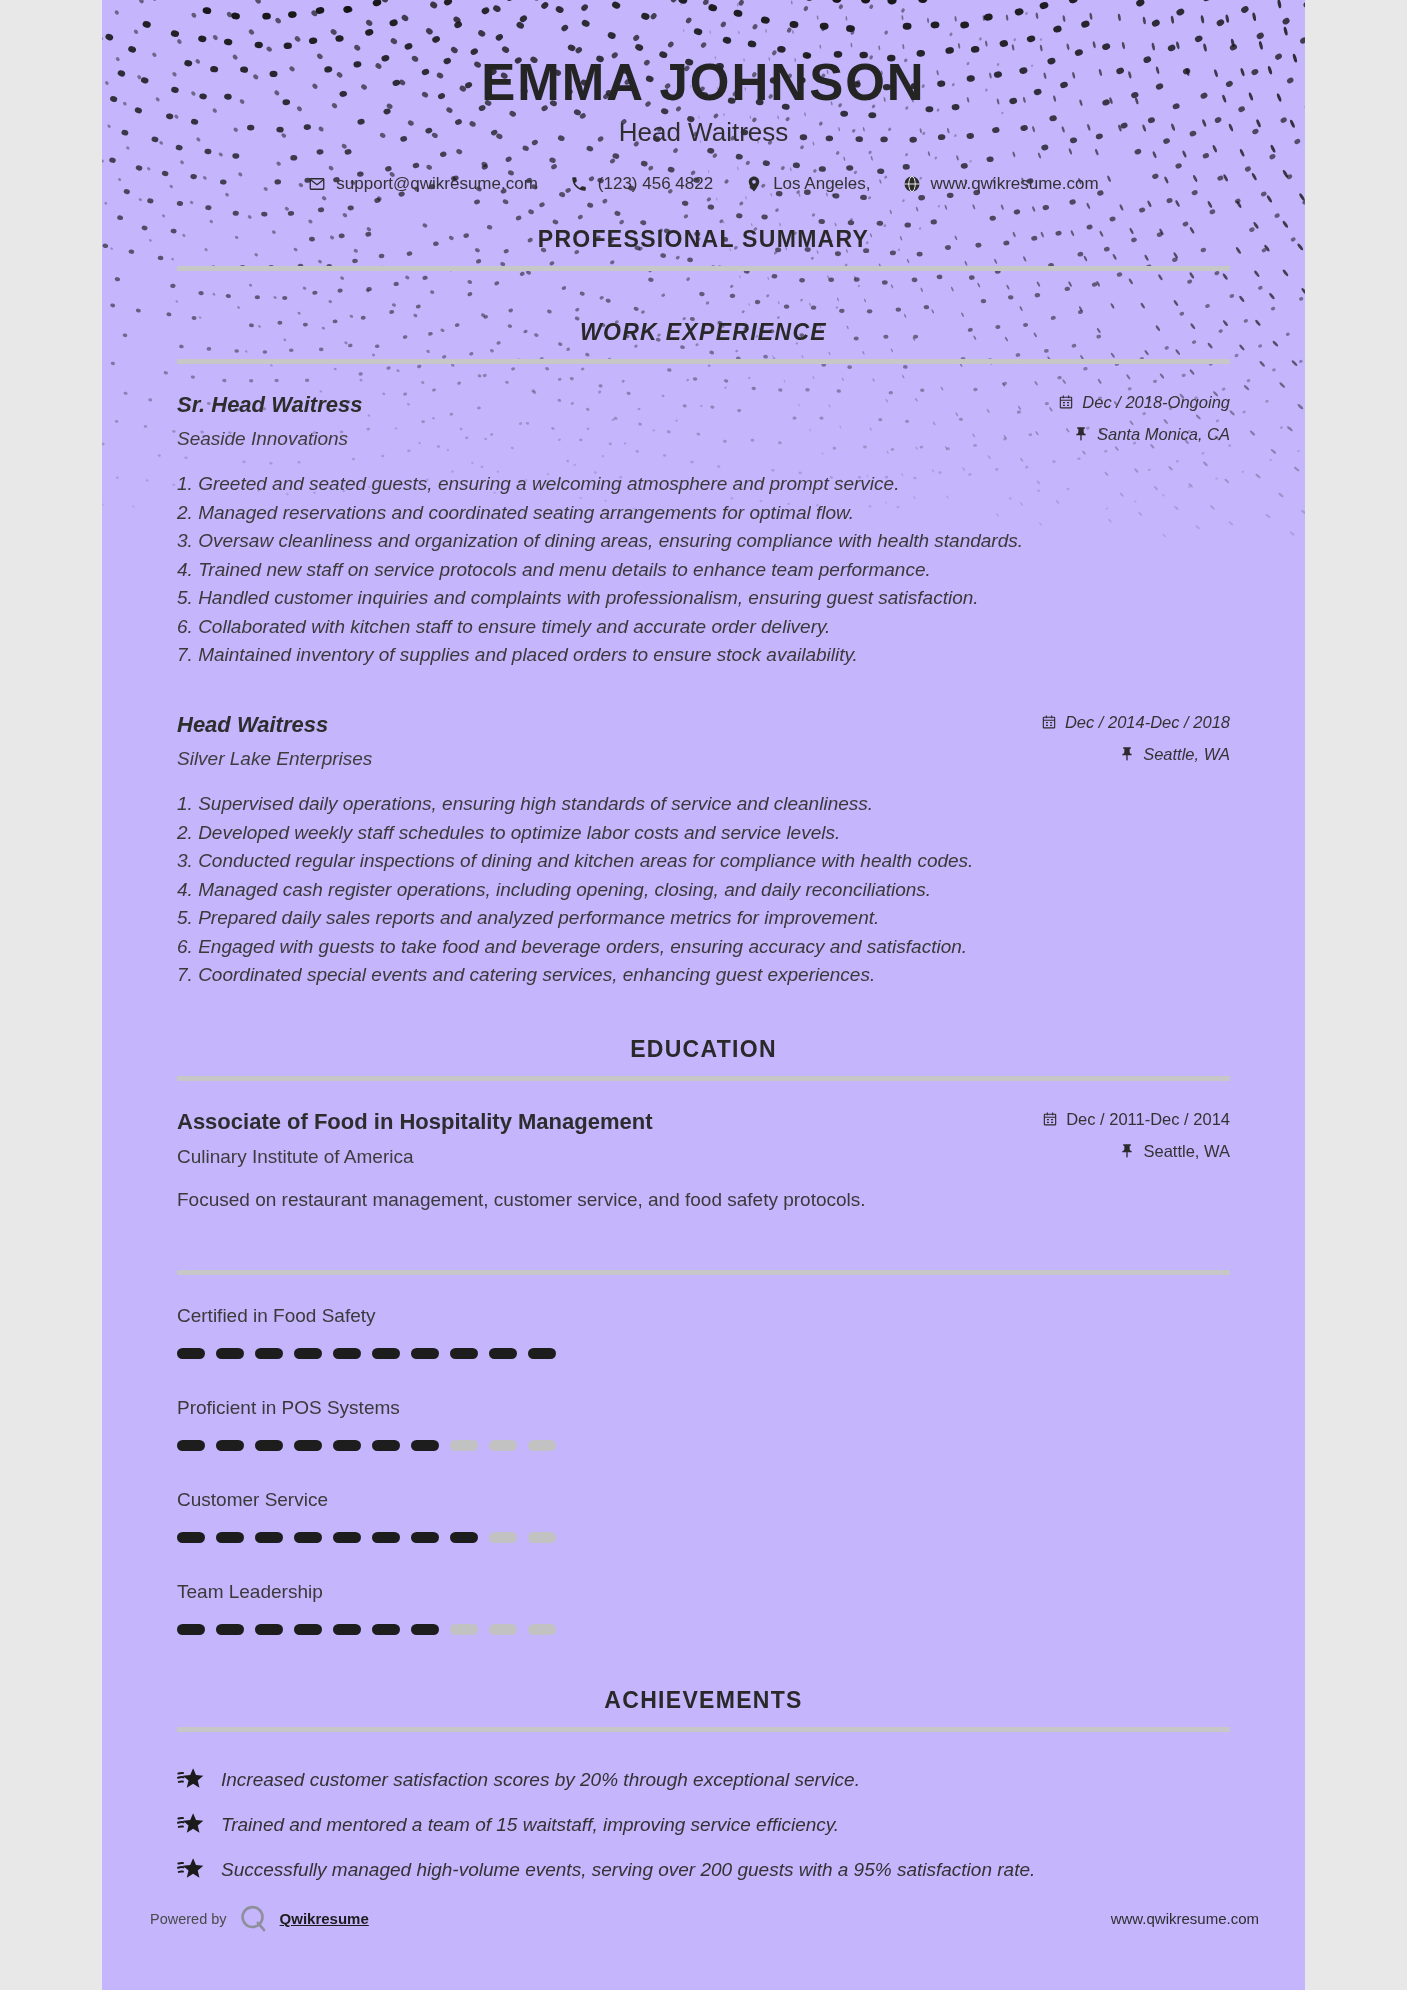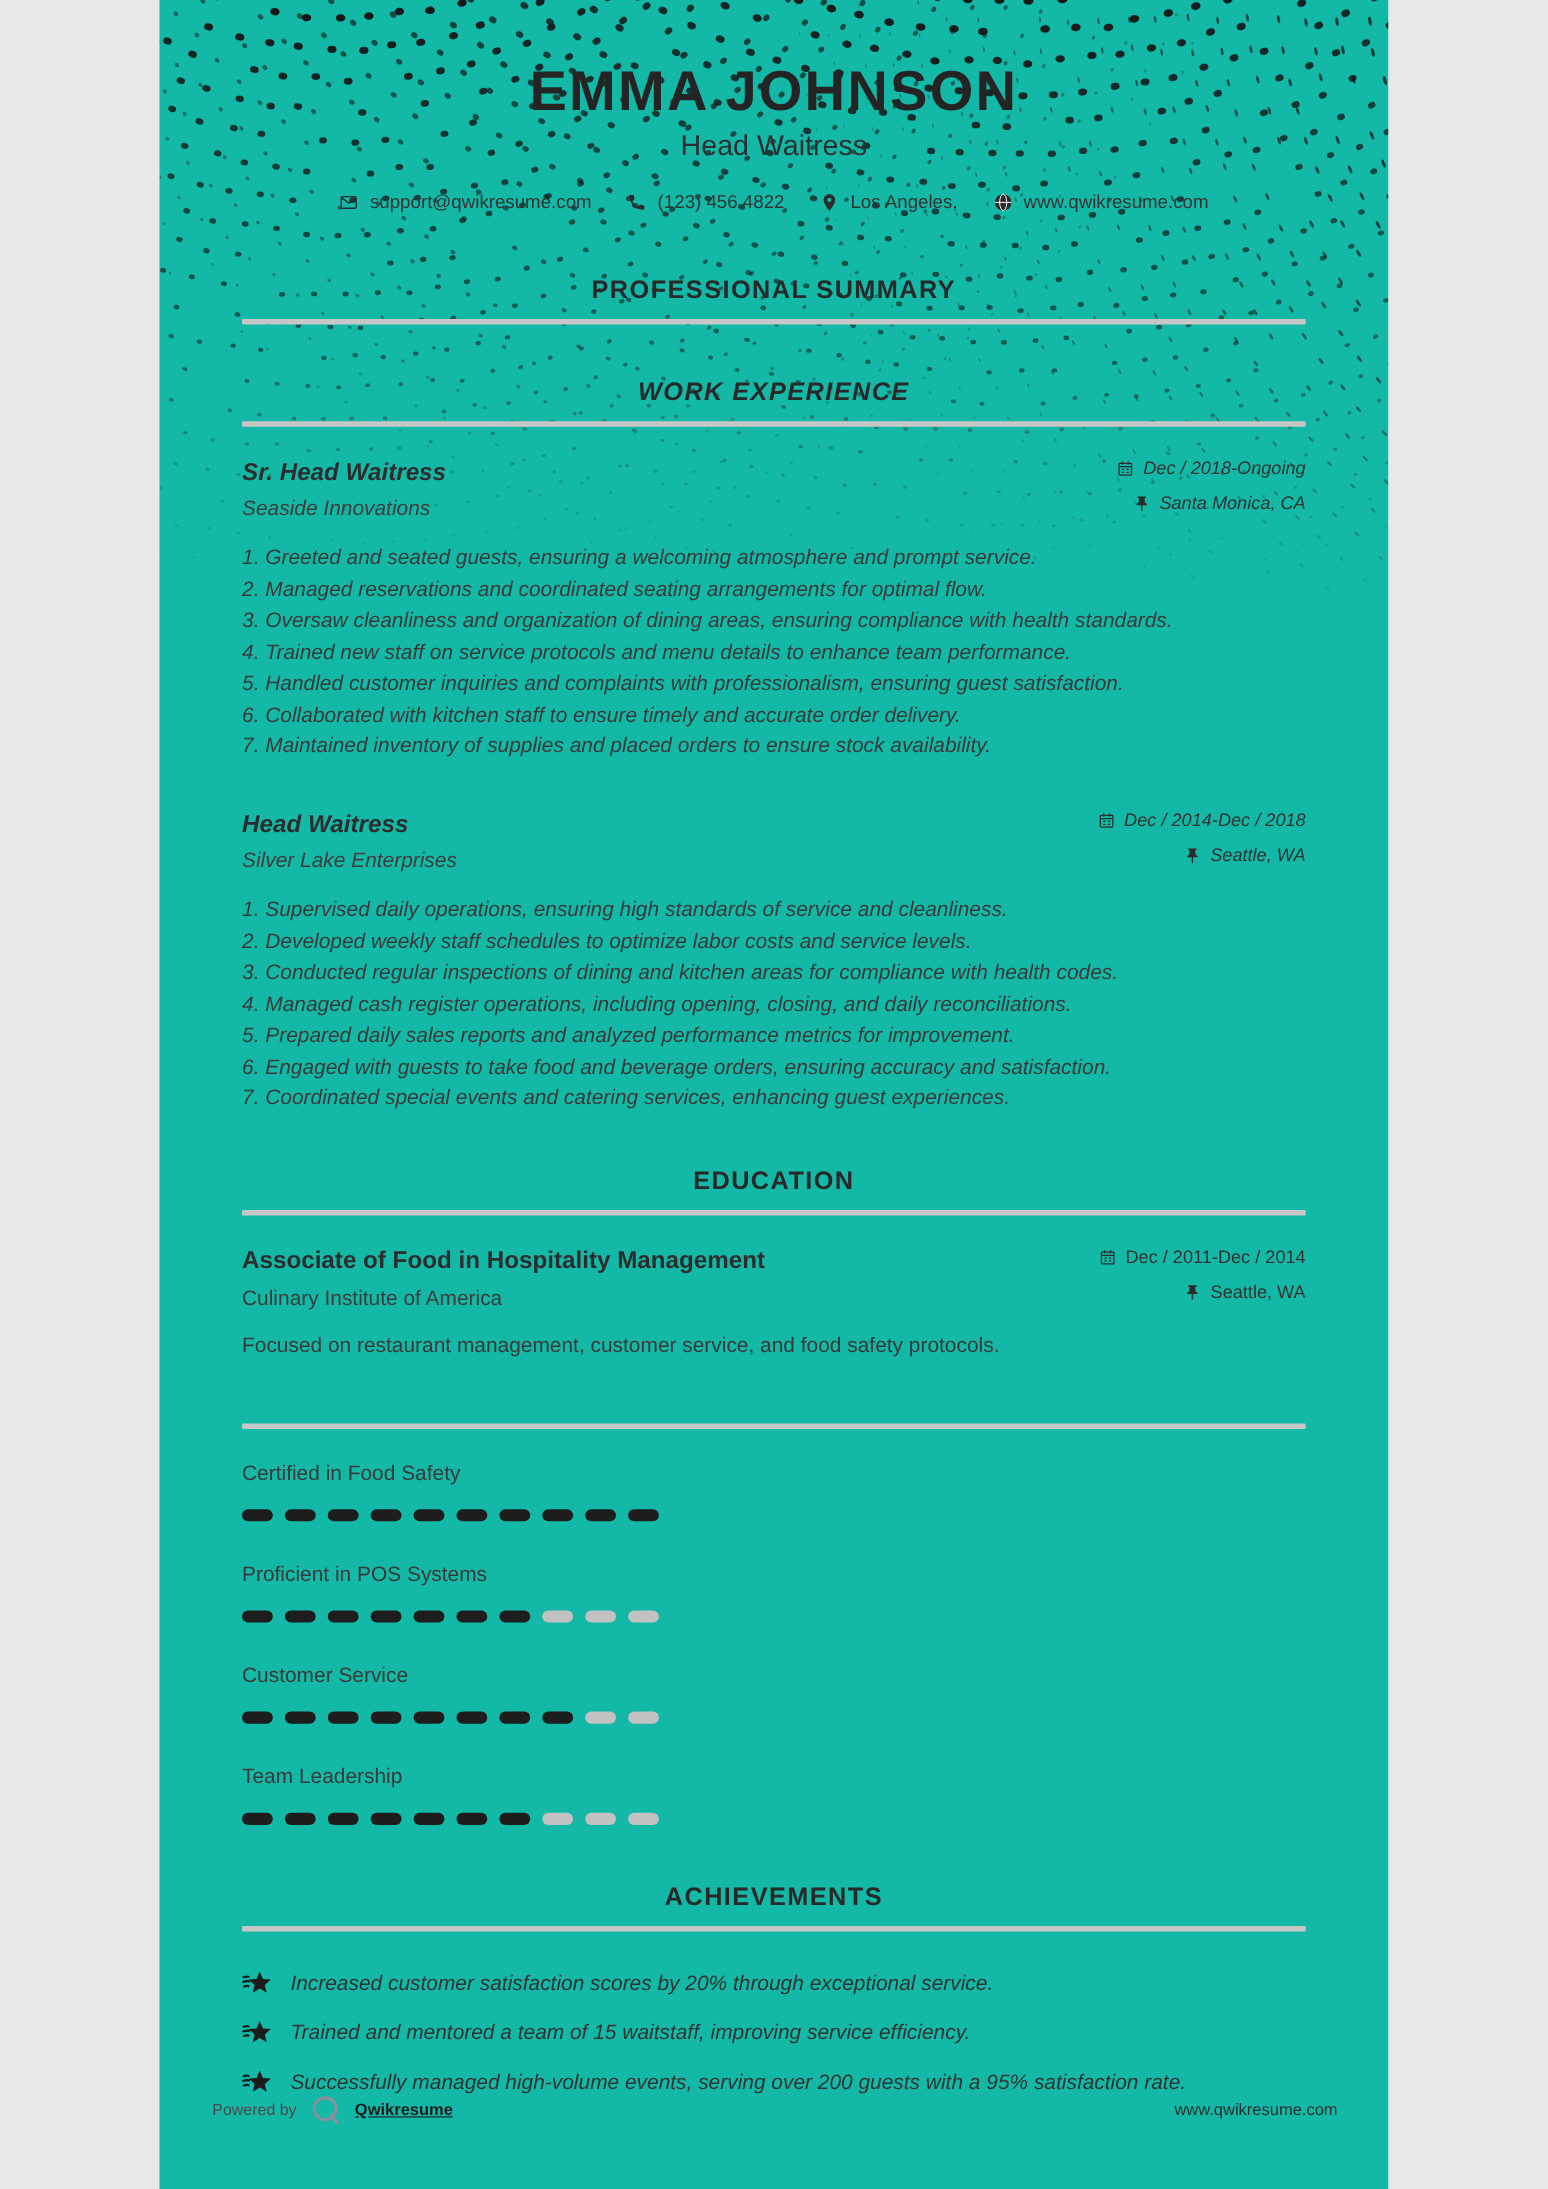--- a/index.html
+++ b/index.html
@@ -1,39 +1,39 @@
 <!DOCTYPE html>
 <html><head>
 <meta charset="utf-8">
 <style>
   html,body{margin:0;padding:0;background:#e8e8e8;}
   .page{
     position:relative;
-    width:1117px;height:1990px;
+    width:1203px;height:1990px;
     margin:0 auto;
-    background:#14b8a6;
+    background:#c4b5fd;
     overflow:hidden;
     font-family:"Liberation Sans","DejaVu Sans",sans-serif;
     color:#3a3a3a;
   }
   #dots{position:absolute;top:0;left:0;pointer-events:none;}
   .content{position:relative;padding:0 75px;}
   
   header{padding-top:56px;text-align:center;position:relative;}
   .name{font-size:51px;font-weight:bold;letter-spacing:2px;color:#242424;margin:0;line-height:1.05;}
   .subtitle{font-size:26px;color:#2e2e2e;margin-top:7px;}
   .contact-row{margin-top:26px;display:flex;justify-content:center;align-items:center;gap:32px;font-size:17px;color:#333;}
   .contact-item{display:flex;align-items:center;gap:10px;}
   .contact-item .ic{width:18px;height:18px;display:inline-flex;color:#2b2b2b;}
   .ic svg{width:100%;height:100%;}
   
   section{position:relative;}
   .sec-title{font-size:23px;font-weight:bold;letter-spacing:1.3px;text-align:center;color:#292929;margin:0;}
   .rule{height:5px;background:#c7c7c7;margin-top:13px;border-radius:1px;}
-  .sec-summary{margin-top:56px;}
+  .sec-summary{margin-top:32px;}
   .summary-text{margin:26px 0 0;font-size:19px;line-height:28.5px;color:#3a3a3a;}
   .sec-experience{margin-top:48px;font-style:italic;}
   .job{margin-top:26px;}
   .job + .job{margin-top:40px;}
   .entry-header{display:flex;justify-content:space-between;align-items:flex-start;}
   .role{font-size:22px;font-weight:600;color:#2d2d2d;line-height:1.35;}
   .org{font-size:19px;color:#3d3d3d;margin-top:9px;}
   .entry-right{text-align:right;flex-shrink:0;padding-top:3px;}
   .meta{display:flex;justify-content:flex-end;align-items:center;gap:8px;font-size:16.5px;color:#333;}
   .meta + .meta{margin-top:13px;}

